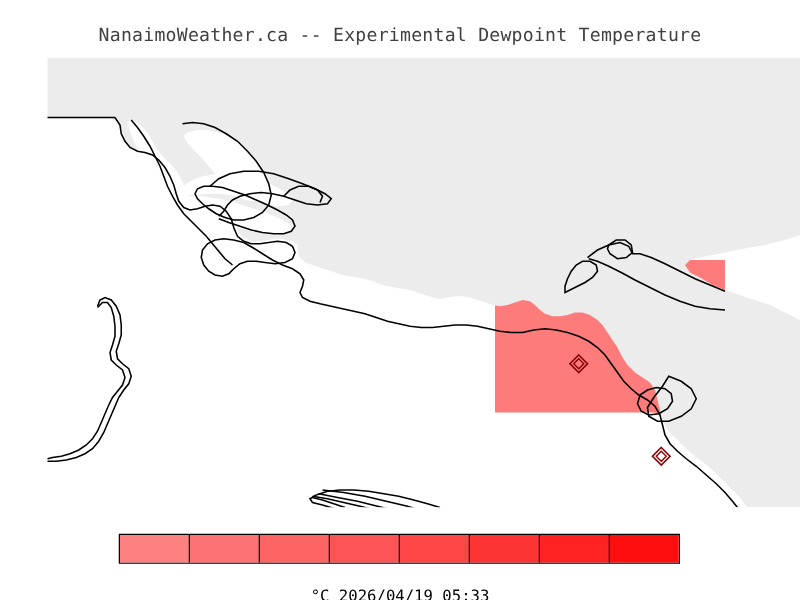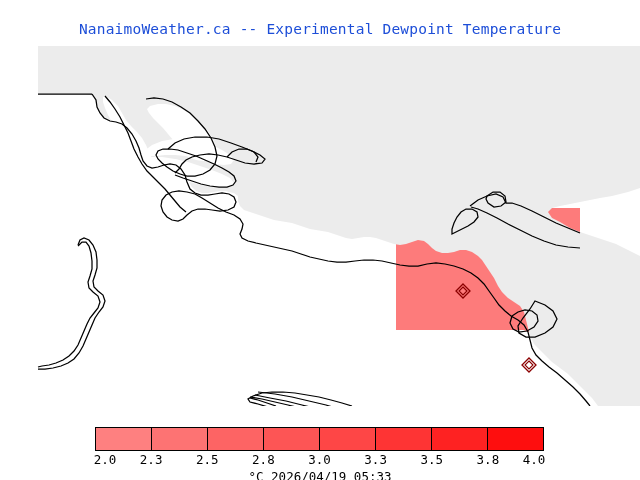--- a/index.html
+++ b/index.html
@@ -3,21 +3,21 @@
 <meta charset="utf-8">
 <style>
   html,body{margin:0;padding:0;background:#ffffff;}
   body{
     width:640px;height:480px;overflow:hidden;position:relative;
     font-family:"DejaVu Sans Mono","Liberation Mono",monospace;
     background:#ffffff;
   }
   #title{
     position:absolute;left:0;top:21px;width:640px;text-align:center;
-    font-size:14.5px;letter-spacing:0.2px;color:#1d4ed8;white-space:nowrap;
+    font-size:14.5px;letter-spacing:0.2px;color:#404040;white-space:nowrap;
   }
   #map-panel{
     position:absolute;left:0px;top:46px;width:640px;height:360px;
     background:#ffffff;overflow:hidden;
   }
   #map-svg{display:block;}
   #colorbar-wrap{
     position:absolute;left:0;top:424px;width:640px;height:56px;
   }
   #colorbar{
@@ -256,25 +256,14 @@
   <div id="colorbar">
       <div class="seg" title="2.0-2.3" style="background: rgb(254, 128, 128);"></div>
       <div class="seg" title="2.3-2.5" style="background: rgb(253, 115, 115);"></div>
       <div class="seg" title="2.5-2.8" style="background: rgb(253, 100, 100);"></div>
       <div class="seg" title="2.8-3.0" style="background: rgb(253, 85, 85);"></div>
       <div class="seg" title="3.0-3.3" style="background: rgb(254, 70, 70);"></div>
       <div class="seg" title="3.3-3.5" style="background: rgb(254, 52, 52);"></div>
       <div class="seg" title="3.5-3.8" style="background: rgb(254, 34, 34);"></div>
       <div class="seg" title="3.8-4.0" style="background: rgb(254, 14, 14);"></div>
     </div>
-  <div id="cb-ticks">
-      <div class="tk first" style="left: 95px;">2.0</div>
-      <div class="tk" style="left: 151.125px;">2.3</div>
-      <div class="tk" style="left: 207.25px;">2.5</div>
-      <div class="tk" style="left: 263.375px;">2.8</div>
-      <div class="tk" style="left: 319.5px;">3.0</div>
-      <div class="tk" style="left: 375.625px;">3.3</div>
-      <div class="tk" style="left: 431.75px;">3.5</div>
-      <div class="tk" style="left: 487.875px;">3.8</div>
-      <div class="tk last" style="left: 544px;">4.0</div>
-    </div>
   <div id="cb-caption">°C  2026/04/19 05:33</div>
 </div>
 
 </body></html>

